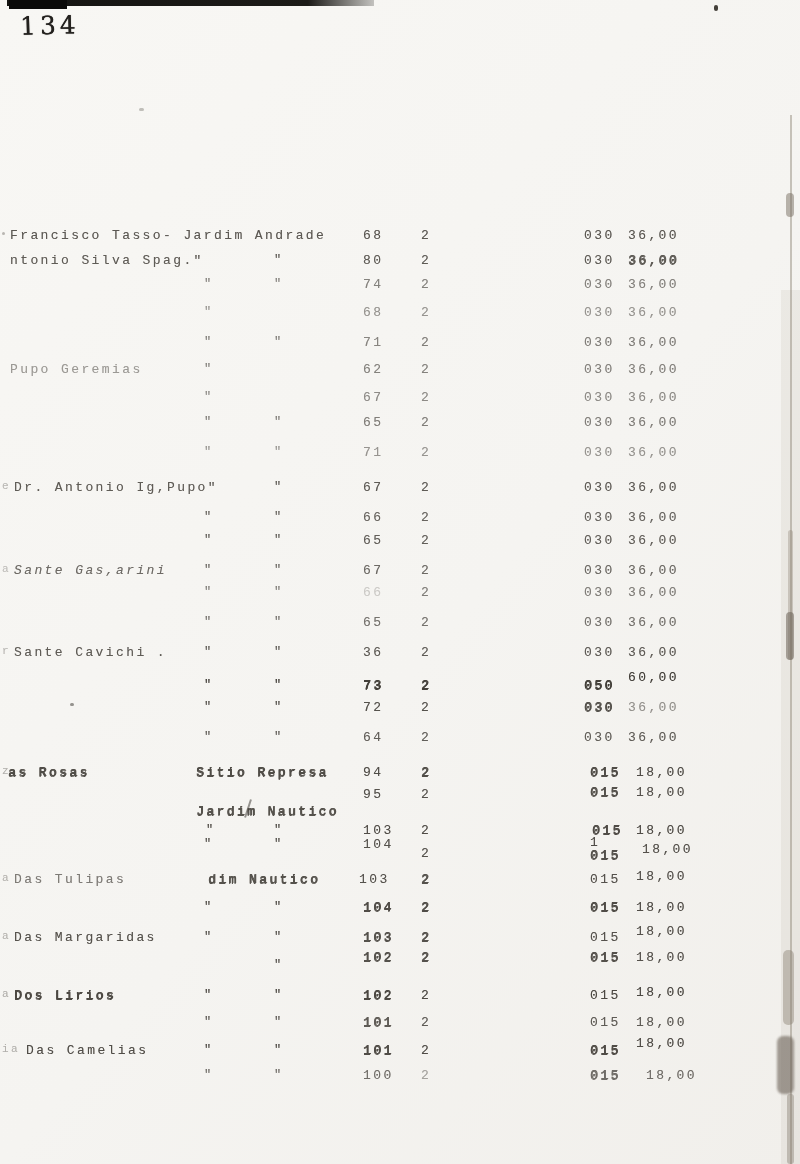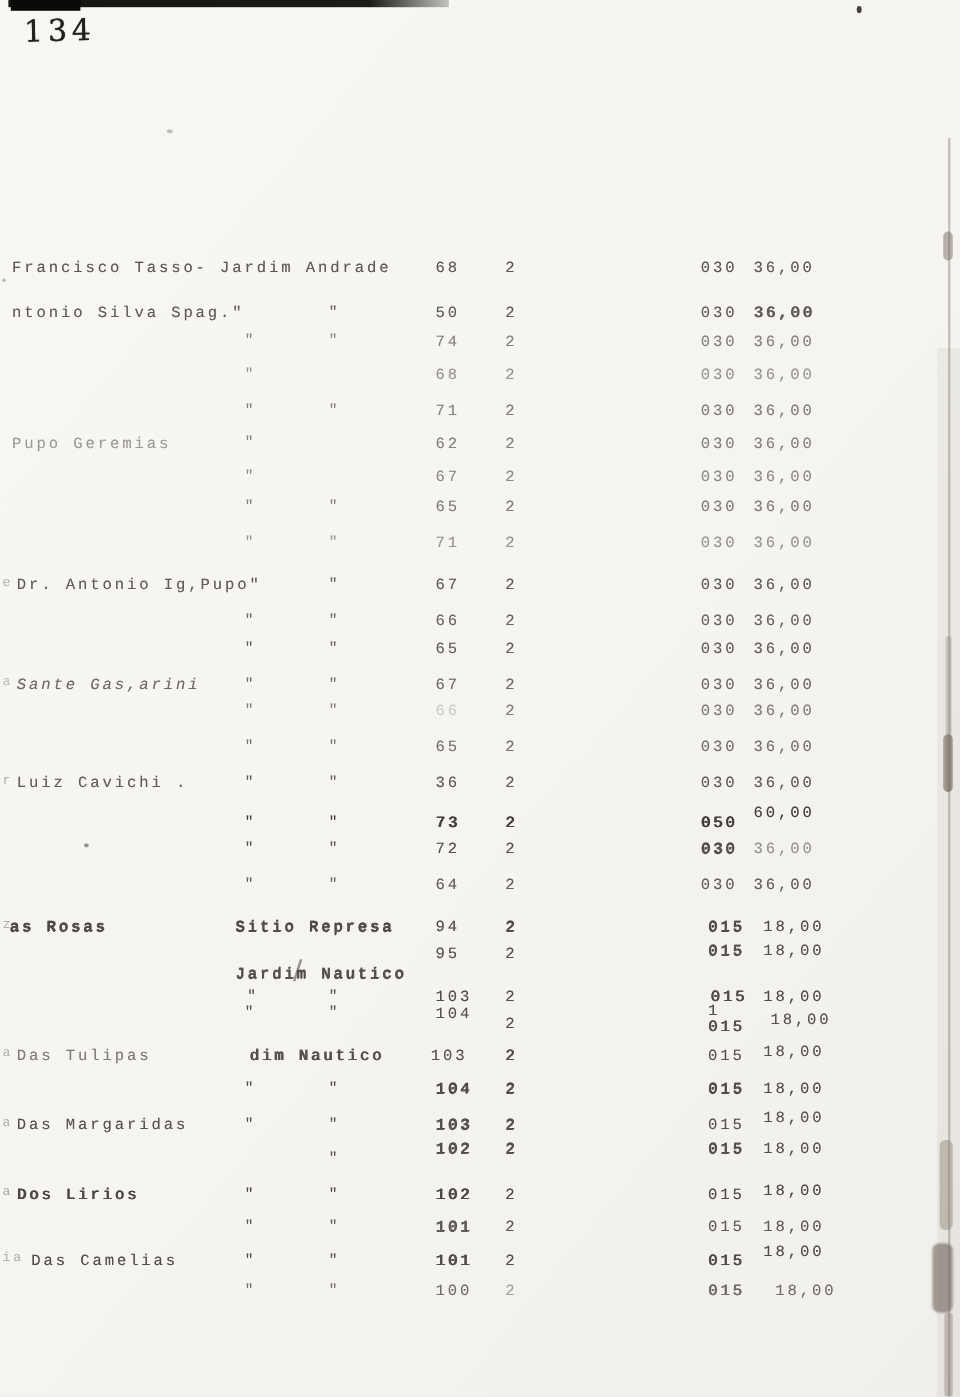--- a/index.html
+++ b/index.html
@@ -61,31 +61,31 @@
   <div class="artifact edge-blob-e"></div>
   <div class="artifact edge-blob-f"></div>
   <div class="artifact slash-mark"></div>
   <div class="artifact speck-a"></div>
   <div class="artifact speck-b"></div>
   <div class="artifact speck-c"></div>
 
   <div class="page-number">134</div>
 
   <div class="ledger" id="ledger">
-      <div class="row" style="top: 216px; opacity: 0.82;">
+      <div class="row" style="top: 228px; opacity: 0.82;">
         <span class="cell c-name" style="left: 10px; top: 0px;">Francisco Tasso- Jardim Andrade</span>
         <span class="cell c-lot" style="left: 363px; top: 0px;">68</span>
         <span class="cell c-qty" style="left: 421px; top: 0px;">2</span>
         <span class="cell c-code" style="left: 584px; top: 0px;">030</span>
         <span class="cell c-amount" style="left: 628px; top: 0px;">36,00</span>
       </div>
       <div class="row" style="top: 253px; opacity: 0.8;">
         <span class="cell c-name" style="left: 10px; top: 0px;">ntonio Silva Spag."</span>
         <span class="cell c-q2" style="left: 274px; top: 0px;">"</span>
-        <span class="cell c-lot" style="left: 363px; top: 0px;">50</span>
+        <span class="cell c-lot" style="left: 363px; top: 0px;">80</span>
         <span class="cell c-qty" style="left: 421px; top: 0px;">2</span>
         <span class="cell c-code" style="left: 584px; top: 0px;">030</span>
         <span class="cell c-amount b" style="left: 628px; top: 0px;">36,00</span>
       </div>
       <div class="row" style="top: 277px; opacity: 0.6;">
         <span class="cell c-q1" style="left: 204px; top: 0px;">"</span>
         <span class="cell c-q2" style="left: 274px; top: 0px;">"</span>
         <span class="cell c-lot" style="left: 363px; top: 0px;">74</span>
         <span class="cell c-qty" style="left: 421px; top: 0px;">2</span>
         <span class="cell c-code" style="left: 584px; top: 0px;">030</span>
@@ -183,21 +183,21 @@
       <div class="row" style="top: 615px; opacity: 0.68;">
         <span class="cell c-q1" style="left: 204px; top: 0px;">"</span>
         <span class="cell c-q2" style="left: 274px; top: 0px;">"</span>
         <span class="cell c-lot" style="left: 363px; top: 0px;">65</span>
         <span class="cell c-qty" style="left: 421px; top: 0px;">2</span>
         <span class="cell c-code" style="left: 584px; top: 0px;">030</span>
         <span class="cell c-amount" style="left: 628px; top: 0px;">36,00</span>
       </div>
       <div class="row" style="top: 645px; opacity: 0.8;">
         <span class="cell c-frag" style="left: 2px; top: 0px;">r</span>
-        <span class="cell c-name" style="left: 14px; top: 0px;">Luiz Cavichi .</span>
+        <span class="cell c-name" style="left: 14px; top: 0px;">Sante Cavichi .</span>
         <span class="cell c-q1" style="left: 204px; top: 0px;">"</span>
         <span class="cell c-q2" style="left: 274px; top: 0px;">"</span>
         <span class="cell c-lot" style="left: 363px; top: 0px;">36</span>
         <span class="cell c-qty" style="left: 421px; top: 0px;">2</span>
         <span class="cell c-code" style="left: 584px; top: 0px;">030</span>
         <span class="cell c-amount" style="left: 628px; top: 0px;">36,00</span>
       </div>
       <div class="row" style="top: 678px; opacity: 0.95;">
         <span class="cell c-q1" style="left: 204px; top: 0px;">"</span>
         <span class="cell c-q2" style="left: 274px; top: 0px;">"</span>

